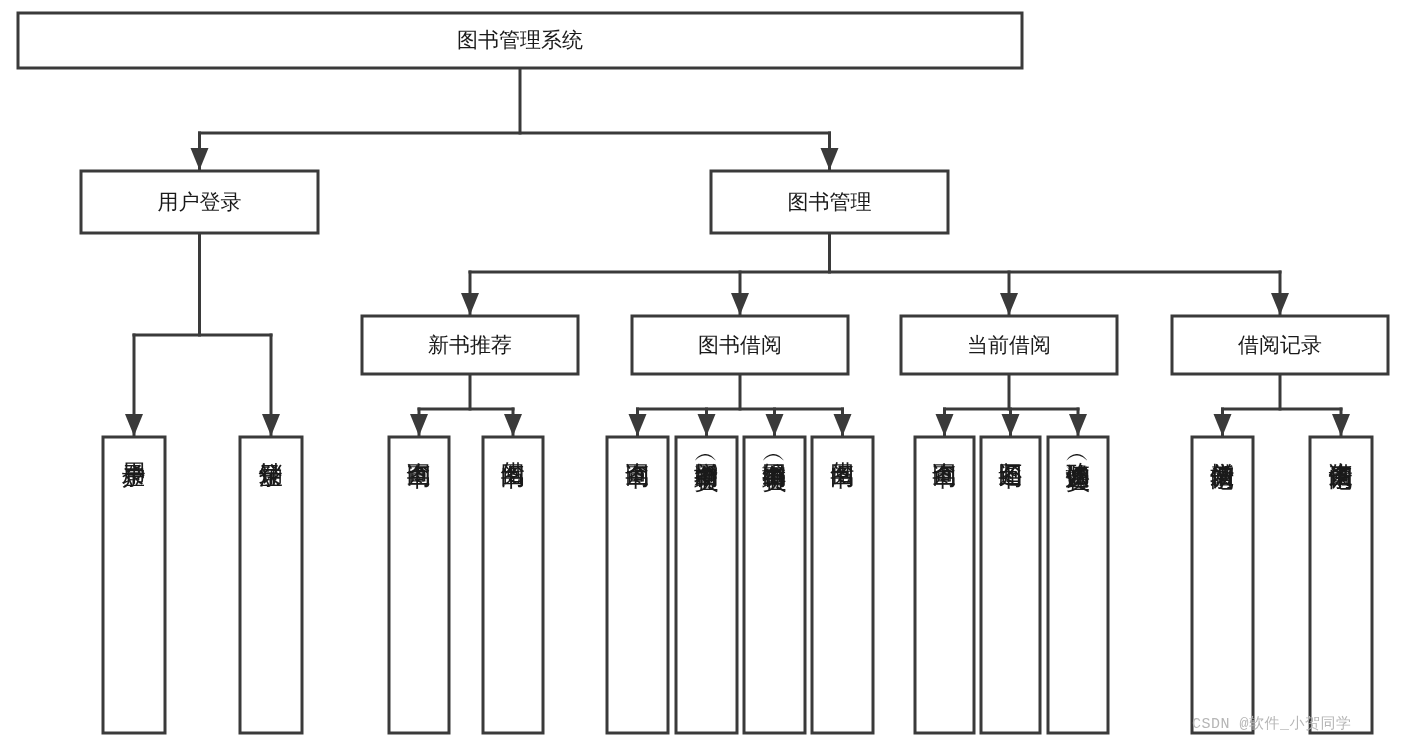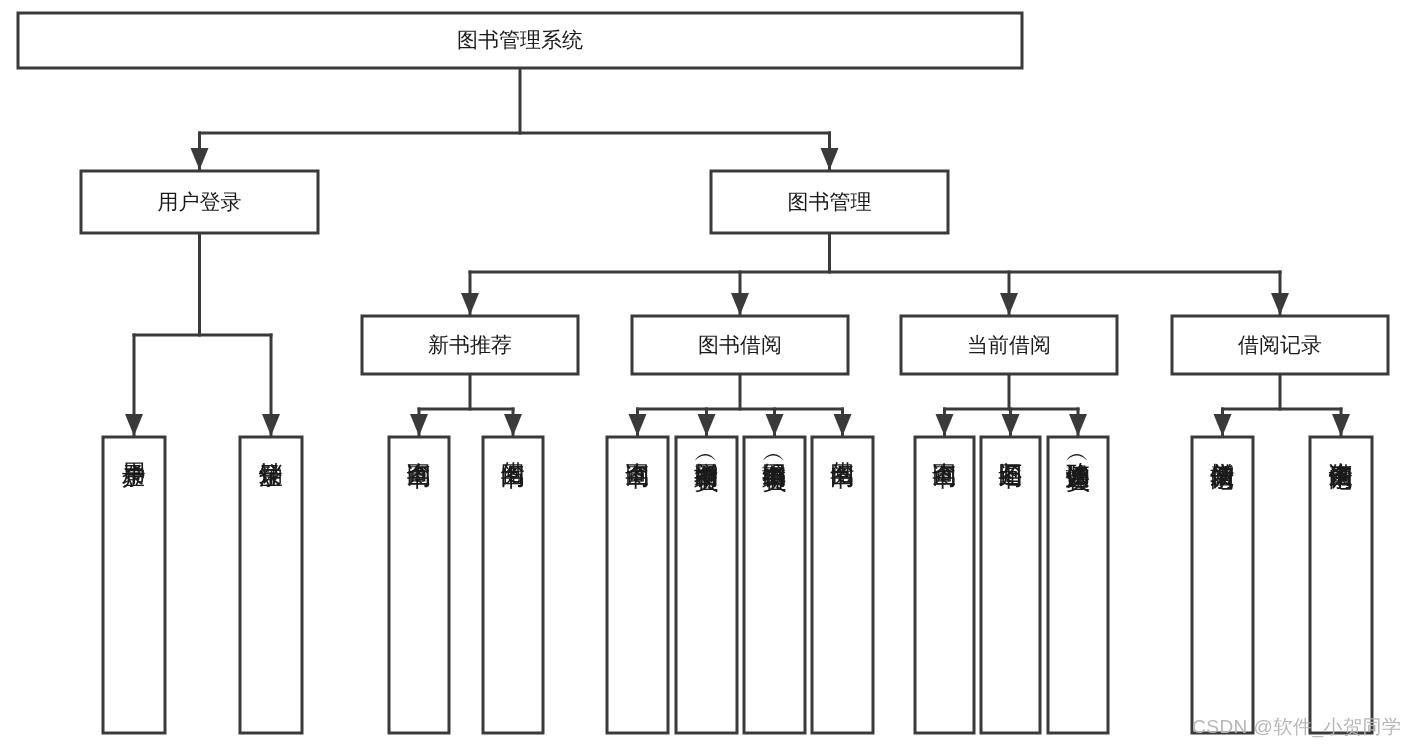--- a/index.html
+++ b/index.html
@@ -60,22 +60,22 @@
     color: #1a1a1a;
     letter-spacing: 1px;
     text-align: center;
     display: flex;
     align-items: center;
     justify-content: flex-start;
     pointer-events: none;
   }
   .watermark {
     position: absolute;
-    font-family: Liberation Sans, sans-serif;
-    font-size: 19px;
+    font-family: Liberation Mono, monospace;
+    font-size: 15px;
     color: #b6b6b6;
     white-space: nowrap;
     letter-spacing: 0.5px;
   }
 </style>
 </head>
 <body>
 
 <div id="diagram-root">
 

